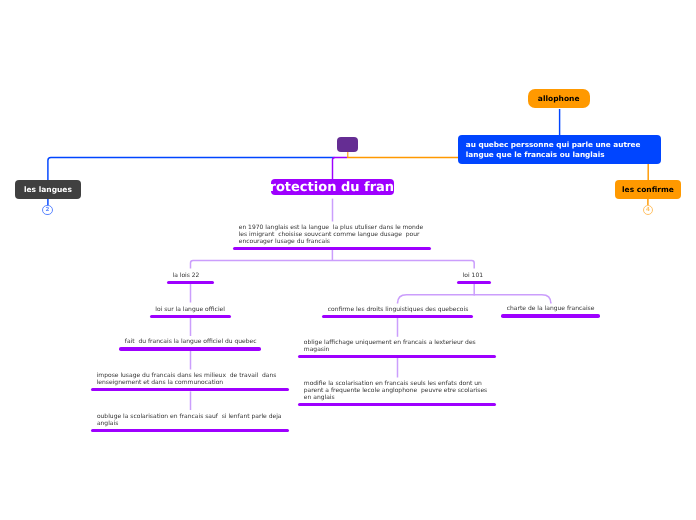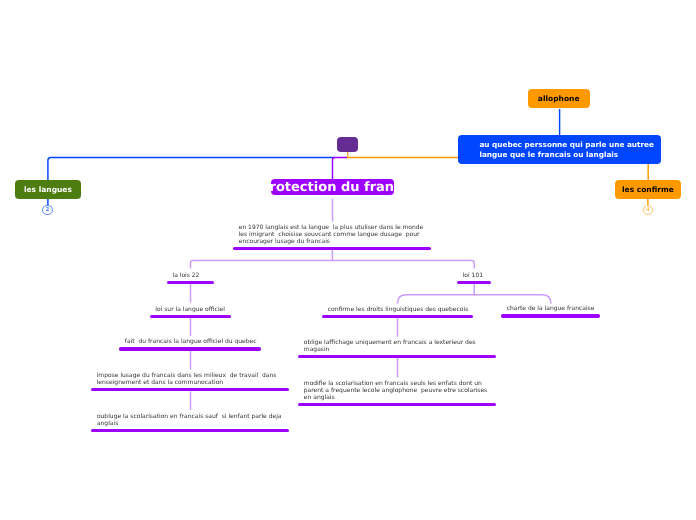--- a/index.html
+++ b/index.html
@@ -45,37 +45,37 @@
   <path d="M190.5,391.4 L190.5,410"></path>
   <path d="M474.2,283.5 L474.2,295.6"></path>
   <path d="M397.5,302.3 L397.5,303.5 Q397.5,294.8 406.5,294.8 L541.9,294.8 Q550.9,294.8 550.9,303.5 L550.9,302.3"></path>
   <path d="M397.5,317.4 L397.5,336.8"></path>
   <path d="M397.5,357.7 L397.5,377.5"></path>
   </g>
 </svg>
 
 <div class="pill" id="n-root" style="left:336.9px;top:137px;width:21.4px;height:15.3px;background:#652d93;border-radius:4px;"></div>
 
-<div class="pill" id="n-langues" style="left:15.2px;top:179.6px;width:65.5px;height:19.6px;background:#4d7c0f;color:#ffffff;font-size:7.5px;">
+<div class="pill" id="n-langues" style="left:15.2px;top:179.6px;width:65.5px;height:19.6px;background:#404040;color:#ffffff;font-size:7.5px;">
   <span class="lbl">les langues</span>
 </div>
 <div class="badge" style="left:42.4px;top:204.7px;color:#5c87ff;">
   <span>2</span>
 </div>
 
 <div class="pill" id="n-protection" style="left:271.4px;top:179.3px;width:122.4px;height:16px;background:#9e00ff;color:#ffffff;font-size:13px;">
   <span class="lbl">la protection du francais</span>
 </div>
 
-<div class="pill" id="n-auquebec" style="left:458.3px;top:135.3px;width:203.2px;height:28.3px;background:#0045ff;color:#ffffff;font-size:7.3px;padding:0 7.5px;justify-content:flex-end;">
+<div class="pill" id="n-auquebec" style="left:458.3px;top:135.3px;width:203.2px;height:28.3px;background:#0045ff;color:#ffffff;font-size:7.3px;padding:0 7.5px;justify-content:flex-start;">
   <span class="lbl" style="text-align:left;line-height:10px;position:relative;top:0.6px;">au quebec perssonne qui parle une autree
 langue que le francais ou langlais</span>
 </div>
 
-<div class="pill" id="n-allophone" style="left:527.7px;top:88.8px;width:62px;height:19.6px;background:#ff9900;color:#000000;font-size:7.5px;">
+<div class="pill" id="n-allophone" style="left:527.7px;top:88.8px;width:62px;height:19.6px;background:#ff9900;color:#000000;font-size:7.5px;border-radius:7px;">
   <span class="lbl">allophone</span>
 </div>
 
 <div class="pill" id="n-religions" style="left:614.8px;top:179.6px;width:66.2px;height:19.5px;background:#ff9900;color:#000000;font-size:7.5px;">
   <span class="lbl">les confirme</span>
 </div>
 <div class="badge" style="left:642.8px;top:204.7px;color:#ffc266;">
   <span>4</span>
 </div>
 

